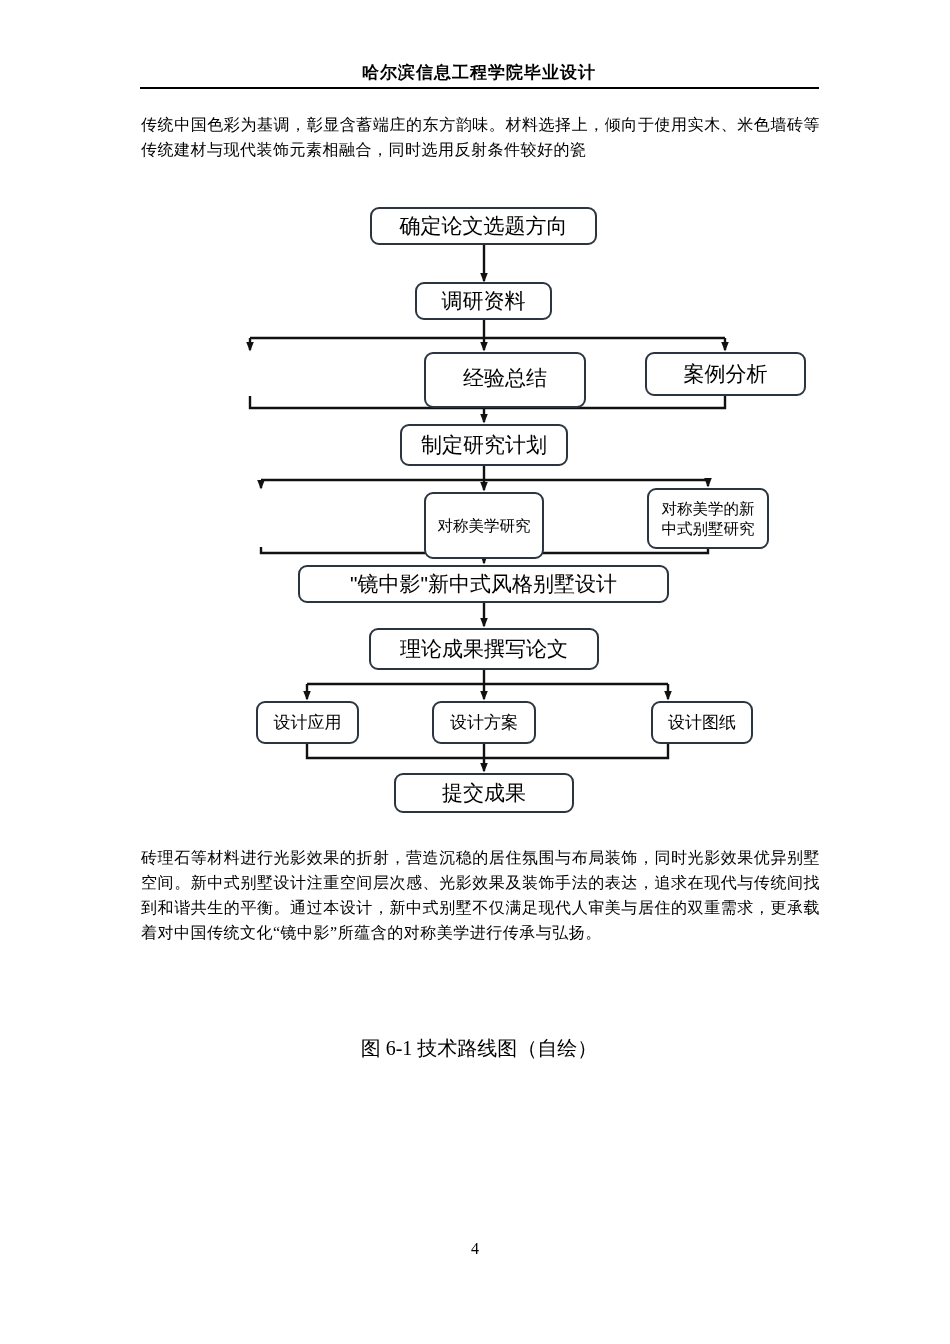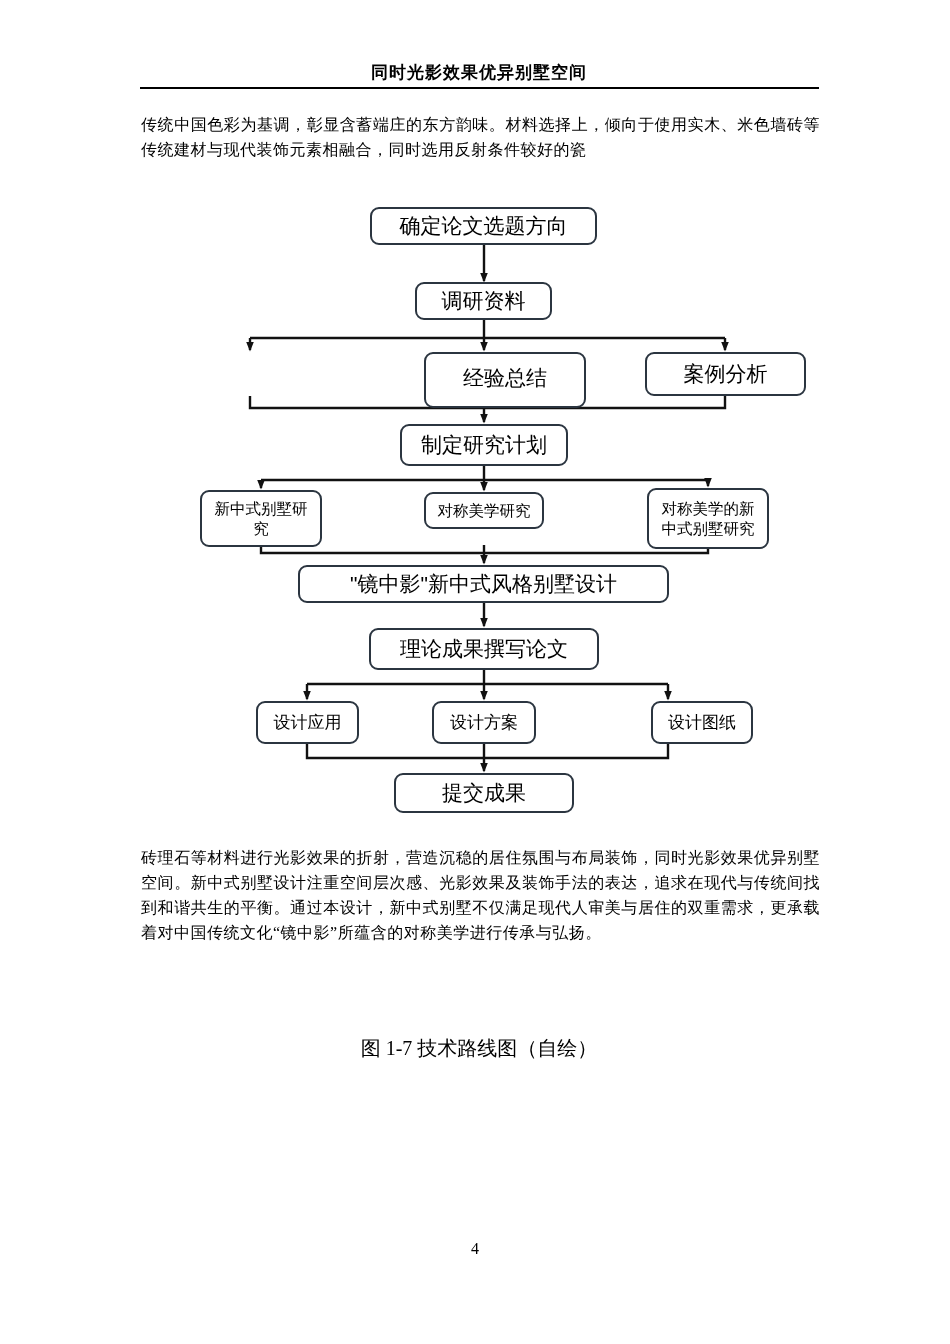--- a/index.html
+++ b/index.html
@@ -58,36 +58,36 @@
   .node-md{font-size:17px;}
   .node-sm{font-size:15.5px;padding:2px 9px;}
   
   .n-topic  {left:370px;top:7px;  width:227px;height:38px;}
   .n-research{left:415px;top:82px;width:137px;height:38px;}
   .n-find   {left:170px;top:152px;width:160px;height:44px;}
   .n-exp    {left:424px;top:152px;width:162px;height:56px;font-family:Liberation Mono, monospace;}
   .n-case   {left:645px;top:152px;width:161px;height:44px;}
   .n-plan   {left:400px;top:224px;width:168px;height:42px;}
   .n-villa  {left:200px;top:290px;width:122px;height:57px;}
-  .n-sym    {left:424px;top:292px;width:120px;height:37px;}
+  .n-sym    {left:424px;top:292px;width:120px;height:67px;}
   .n-symvilla{left:647px;top:288px;width:122px;height:61px;}
   .n-design {left:298px;top:365px;width:371px;height:38px;}
   .n-thesis {left:369px;top:428px;width:230px;height:42px;}
   .n-app    {left:256px;top:501px;width:103px;height:43px;}
   .n-scheme {left:432px;top:501px;width:104px;height:43px;font-family:Liberation Serif, serif;}
   .n-draw   {left:617px;top:501px;width:102px;height:43px;margin-left:34px;}
   .n-submit {left:394px;top:573px;width:180px;height:40px;}
   .connector{stroke:var(--line-color);stroke-width:2.4;fill:none;}
 </style>
 </head>
 <body>
 
 <div class="page">
 
-  <div class="header-title">同时光影效果优异别墅空间</div>
+  <div class="header-title">哈尔滨信息工程学院毕业设计</div>
   <div class="header-rule"></div>
 
   <div class="para para-top">传统中国色彩为基调，彰显含蓄端庄的东方韵味。材料选择上，倾向于使用实木、米色墙砖等传统建材与现代装饰元素相融合，同时选用反射条件较好的瓷</div>
 
   <div class="flowchart">
     <svg width="950" height="620" viewBox="0 0 950 620">
       <defs>
         <marker id="arrow" viewBox="0 0 10 8" markerWidth="10" markerHeight="8" refX="8.5" refY="4" orient="auto" markerUnits="userSpaceOnUse">
           <polygon points="0,0 0,8 10,4" fill="#111111"></polygon>
         </marker>
@@ -130,30 +130,29 @@
         <path class="connector" d="M307,544 V558 H668 V544"></path>
         <path class="connector" d="M484,544 V571" marker-end="url(#arrow)"></path>
       </g>
     </svg>
 
     <div class="node node-lg n-topic">确定论文选题方向</div>
     <div class="node node-lg n-research">调研资料</div>
     <div class="node node-lg n-exp">经验总结</div>
     <div class="node node-lg n-case">案例分析</div>
     <div class="node node-lg n-plan">制定研究计划</div>
-    <div class="node node-sm n-villa">新中式别墅研究</div>
     <div class="node node-sm n-sym">对称美学研究</div>
     <div class="node node-sm n-symvilla">对称美学的新中式别墅研究</div>
     <div class="node node-lg n-design">"镜中影"新中式风格别墅设计</div>
     <div class="node node-lg n-thesis">理论成果撰写论文</div>
     <div class="node node-md n-app">设计应用</div>
     <div class="node node-md n-scheme">设计方案</div>
     <div class="node node-md n-draw">设计图纸</div>
     <div class="node node-lg n-submit">提交成果</div>
   </div>
 
   <div class="para para-bottom">砖理石等材料进行光影效果的折射，营造沉稳的居住氛围与布局装饰，同时光影效果优异别墅空间。新中式别墅设计注重空间层次感、光影效果及装饰手法的表达，追求在现代与传统间找到和谐共生的平衡。通过本设计，新中式别墅不仅满足现代人审美与居住的双重需求，更承载着对中国传统文化“镜中影”所蕴含的对称美学进行传承与弘扬。</div>
 
-  <div class="caption">图 1-7 技术路线图（自绘）</div>
+  <div class="caption">图 6-1 技术路线图（自绘）</div>
 
   <div class="page-number">4</div>
 
 </div>
 
 </body></html>

